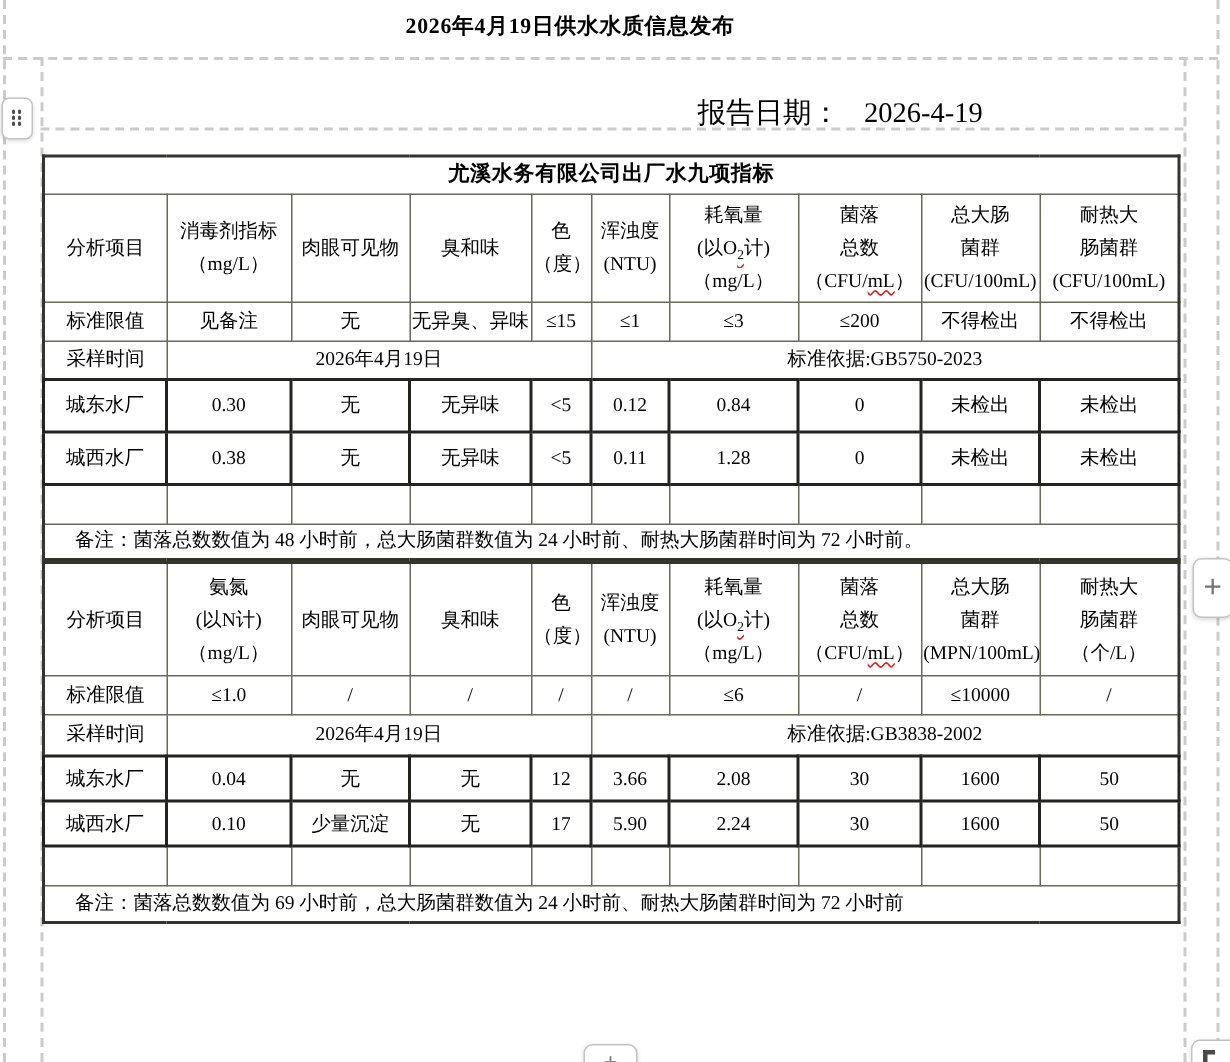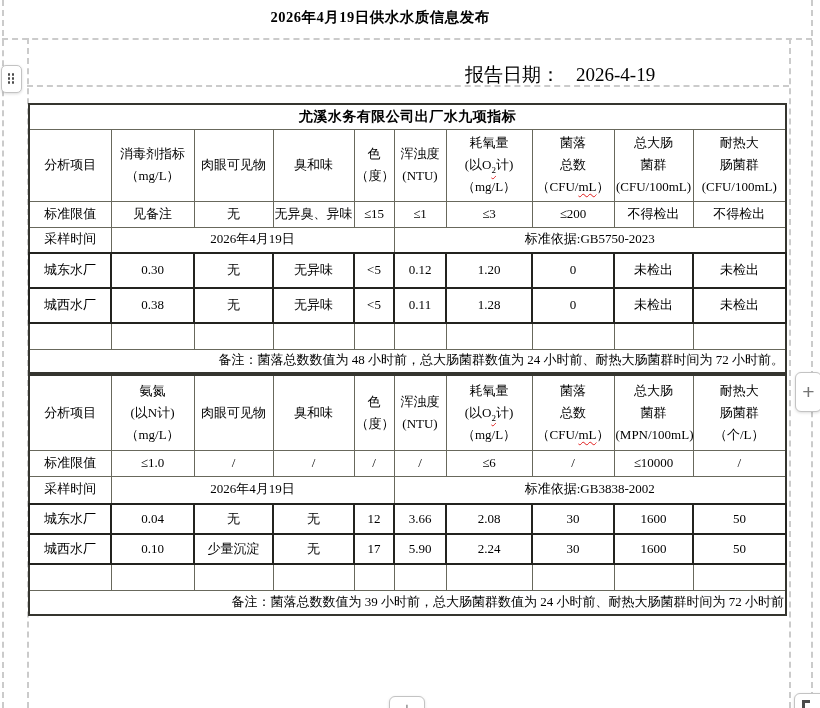--- a/index.html
+++ b/index.html
@@ -23,21 +23,21 @@
   
   .tables-wrap{position:absolute;left:28px;top:103px;width:757px;}
   table{border-collapse:collapse;table-layout:fixed;width:757px;border:2px solid #35352f;}
   td{
     border:1px solid #68685c;text-align:center;font-size:13px;
     padding:0 1px;overflow:hidden;line-height:1.45;
   }
   .r-title td{font-weight:bold;font-size:14px;letter-spacing:0.5px;}
   .r-head td{line-height:22px;}
   .r-plant td{border:2px solid #23231f;}
-  .r-note td,.r-foot td{text-align:right;padding-left:20px;}
+  .r-note td,.r-foot td{text-align:left;padding-left:20px;}
   #table1 .r-title{height:25px}
   #table1 .r-head{height:72px}
   #table1 .r-limit{height:26px}
   #table1 .r-samp{height:26px}
   #table1 .r-plant{height:35px}
   #table1 .r-empty{height:26px}
   #table1 .r-note{height:24px}
   #table2 .r-title{height:23px}
   #table2 .r-head{height:75px}
   #table2 .r-limit{height:26px}
@@ -134,21 +134,21 @@
           <td colspan="4">2026年4月19日</td>
           <td colspan="5">标准依据:GB5750-2023</td>
         </tr>
         <tr class="r-plant">
           <td>城东水厂</td>
           <td>0.30</td>
           <td>无</td>
           <td>无异味</td>
           <td>&lt;5</td>
           <td>0.12</td>
-          <td>1.20</td>
+          <td>0.84</td>
           <td>0</td>
           <td>未检出</td>
           <td>未检出</td>
         </tr>
         <tr class="r-plant">
           <td>城西水厂</td>
           <td>0.38</td>
           <td>无</td>
           <td>无异味</td>
           <td>&lt;5</td>
@@ -248,21 +248,21 @@
           <td></td>
           <td></td>
           <td></td>
           <td></td>
           <td></td>
           <td></td>
           <td></td>
           <td></td>
         </tr>
         <tr class="r-note">
-          <td colspan="10">备注：菌落总数数值为 39 小时前，总大肠菌群数值为 24 小时前、耐热大肠菌群时间为 72 小时前</td>
+          <td colspan="10">备注：菌落总数数值为 69 小时前，总大肠菌群数值为 24 小时前、耐热大肠菌群时间为 72 小时前</td>
         </tr>
       </tbody>
   </table>
 </div>
 
 <div class="fbtn" id="drag-handle">
   <span class="grip">
       <i></i>
       <i></i>
       <i></i>

